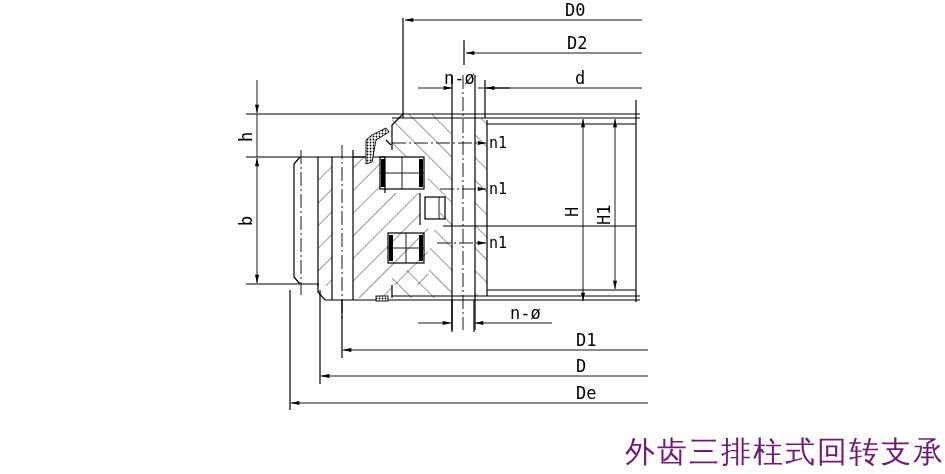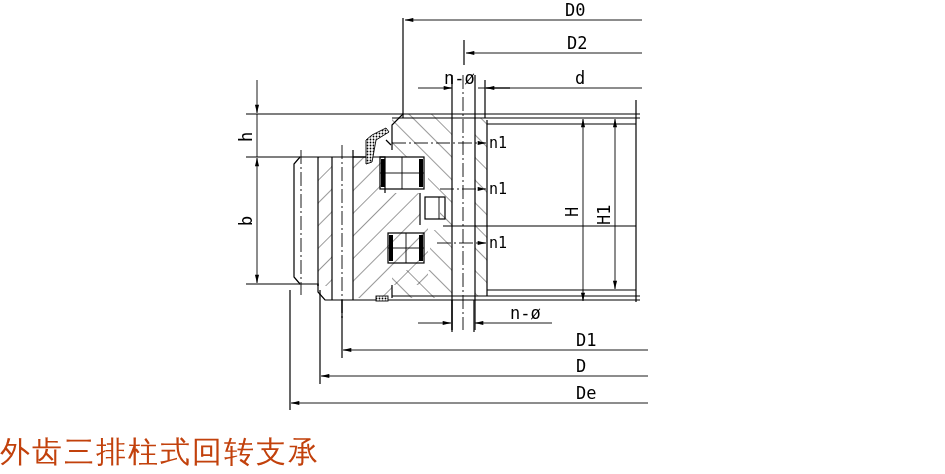--- a/index.html
+++ b/index.html
@@ -4,21 +4,21 @@
 <style>
   html, body { margin:0; padding:0; background:#ffffff; }
   body { width:945px; height:474px; position:relative; overflow:hidden; font-family:"DejaVu Sans", sans-serif; }
   svg { position:absolute; left:0; top:0; }
   .ln { stroke:#000; stroke-width:1.2; fill:none; }
   .thin { stroke:#000; stroke-width:0.9; fill:none; }
   .ctr { stroke:#000; stroke-width:0.9; fill:none; stroke-dasharray:14 3 2 3; }
   .hatch { stroke:#000; stroke-width:0.8; }
   .lbl { font-family:"DejaVu Sans Mono", monospace; font-size:17px; fill:#000; }
   .lbl-sm { font-family:"DejaVu Sans Mono", monospace; font-size:15px; fill:#000; }
-  .caption { position:absolute; left:0; width:945px; top:432px; text-align:left; font-size:30px; letter-spacing:2px; color:#c2410c; font-family:"DejaVu Sans", sans-serif; }
+  .caption { position:absolute; left:0; width:945px; top:432px; text-align:right; font-size:30px; letter-spacing:2px; color:#701a75; font-family:"DejaVu Sans", sans-serif; }
 </style>
 </head>
 <body>
 
 <svg width="945" height="474" viewBox="0 0 945 474">
   <defs>
     <marker id="arr" viewBox="0 0 10 6" refX="10" refY="3" markerWidth="12" markerHeight="5" orient="auto-start-reverse" markerUnits="userSpaceOnUse">
       <path d="M0,0.5 L10,3 L0,5.5 Z" fill="#000"></path>
     </marker>
     <pattern id="h1" width="16" height="16" patternUnits="userSpaceOnUse" patternTransform="rotate(45)">

